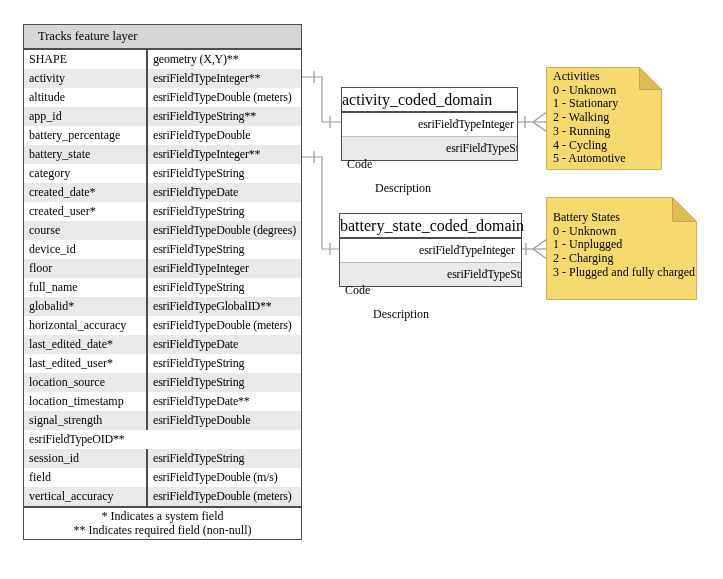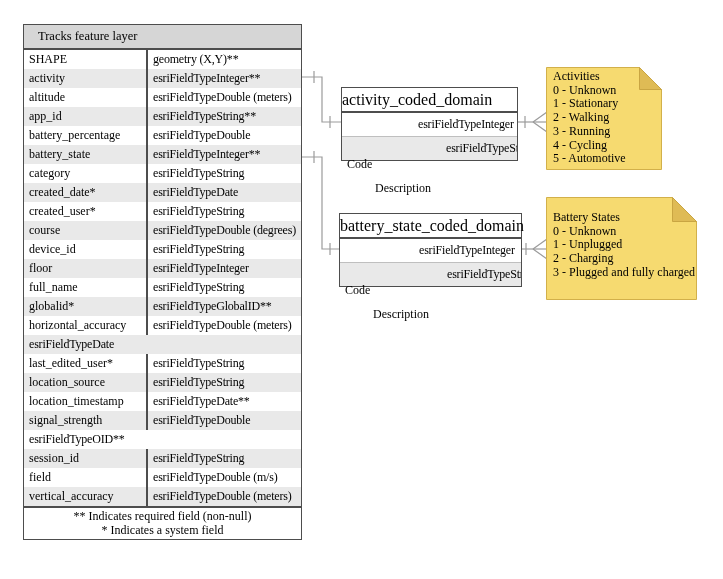--- a/index.html
+++ b/index.html
@@ -132,20 +132,21 @@
         </div>
       <div class="mt-row">
           <div class="c1">globalid*</div>
           <div class="c2">esriFieldTypeGlobalID**</div>
         </div>
       <div class="mt-row">
           <div class="c1">horizontal_accuracy</div>
           <div class="c2">esriFieldTypeDouble (meters)</div>
         </div>
       <div class="mt-row">
+          <div class="c1">last_edited_date*</div>
           <div class="c2">esriFieldTypeDate</div>
         </div>
       <div class="mt-row">
           <div class="c1">last_edited_user*</div>
           <div class="c2">esriFieldTypeString</div>
         </div>
       <div class="mt-row">
           <div class="c1">location_source</div>
           <div class="c2">esriFieldTypeString</div>
         </div>
@@ -167,22 +168,22 @@
       <div class="mt-row">
           <div class="c1">field</div>
           <div class="c2">esriFieldTypeDouble (m/s)</div>
         </div>
       <div class="mt-row">
           <div class="c1">vertical_accuracy</div>
           <div class="c2">esriFieldTypeDouble (meters)</div>
         </div>
     </div>
     <div class="mt-footer">
+      <div>* Indicates a system field</div>
       <div>** Indicates required field (non-null)</div>
-      <div>* Indicates a system field</div>
     </div>
   </div>
 
   <div class="domain-table" style="left:341px;top:87px;width:177px;">
     <div class="dt-header">activity_coded_domain</div>
     <div class="dt-row">
         <div class="c1" style="width:71px;">Code</div>
         <div class="c2">esriFieldTypeInteger</div>
       </div>
     <div class="dt-row">

